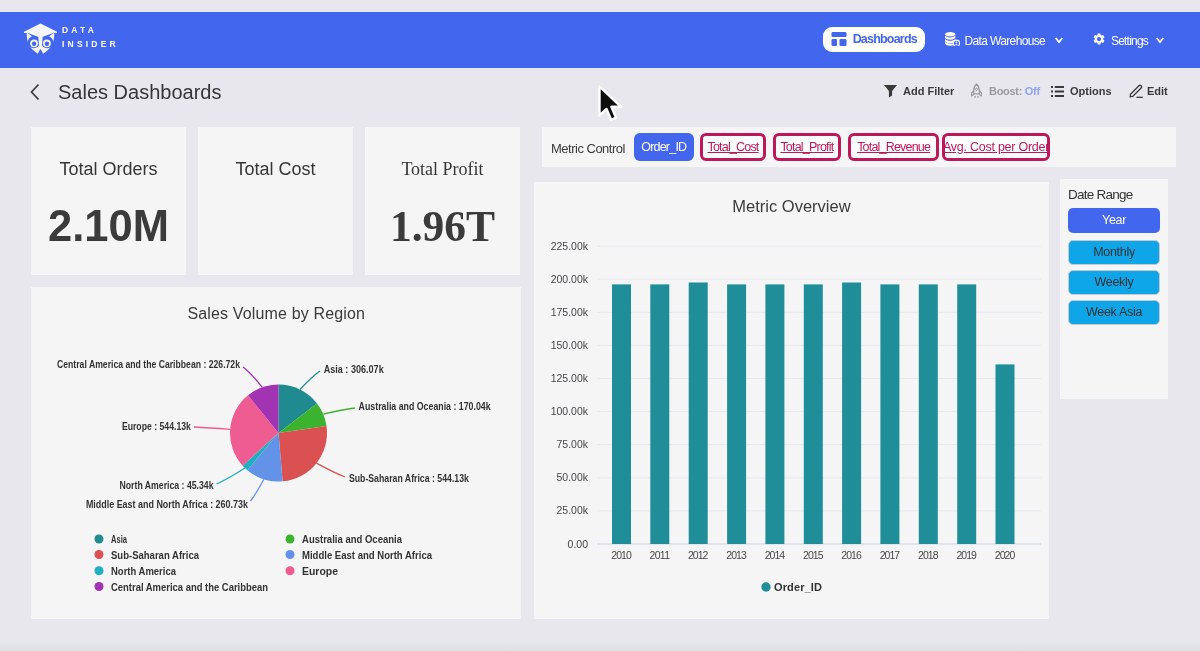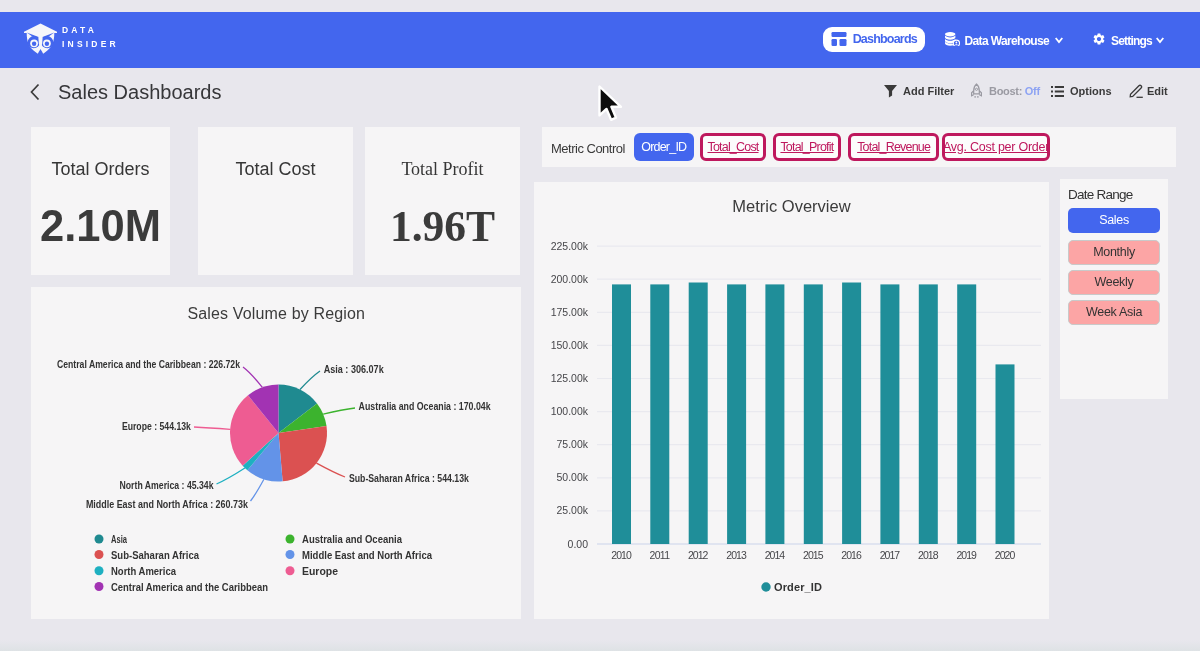--- a/index.html
+++ b/index.html
@@ -3,43 +3,43 @@
 <meta charset="utf-8">
 <style>
   * { margin:0; padding:0; box-sizing:border-box; }
   html,body { width:1200px; height:651px; overflow:hidden; }
   body { font-family:"Liberation Sans", sans-serif; background:#e8e7ed; position:relative; }
   .abs { position:absolute; }
   
   #header { position:absolute; left:0; top:12px; width:1200px; height:56px; background:#4366ee; }
   #logo-text { position:absolute; left:62px; top:12.4px; color:#fff; font-size:8.5px; font-weight:bold; letter-spacing:3.2px; line-height:13.7px; }
   #btn-dash { position:absolute; left:822.5px; top:15px; width:102.5px; height:24.7px; background:#fff; border-radius:9px; display:flex; align-items:center; justify-content:center; color:#4366ee; font-size:12.5px; font-weight:bold; letter-spacing:-0.8px; }
-  .navitem { position:absolute; color:#fff; font-size:12px; font-weight:bold; top:21.5px; white-space:nowrap; }
+  .navitem { position:absolute; color:#fff; font-size:12px; font-weight:normal; top:21.5px; white-space:nowrap; }
   
   #title { position:absolute; left:58px; top:81px; font-size:20px; color:#363639; }
   .toolitem { position:absolute; top:85px; font-size:11px; font-weight:bold; color:#3a3a3a; }
   
   .card { position:absolute; background:#f6f5f6; }
-  #kpi1 { left:31px; top:127px; width:139px; height:148px; }
+  #kpi1 { left:31px; top:127px; width:155px; height:148px; }
   #kpi2 { left:198px; top:127px; width:155px; height:148px; }
   #kpi3 { left:365px; top:127px; width:155px; height:148px;font-family:Liberation Serif, serif; }
   .kpi-label { position:absolute; width:100%; text-align:center; top:32.5px; font-size:18px; color:#363636; line-height:1; }
   .kpi-value { position:absolute; width:100%; text-align:center; top:78px; font-size:43.5px; font-weight:bold; color:#3b3b3b; line-height:1; }
   #piecard { left:31px; top:287px; width:490px; height:332px; }
   #metricbar { left:534px; top:127px; width:634px; height:40px;margin-left:8px; }
   #chartcard { left:534px; top:182px; width:515px; height:437px; }
   #datecard { left:1060px; top:179px; width:108px; height:220px; }
   
   .mbtn { position:absolute; top:5.6px; height:28px; display:flex; align-items:center; justify-content:center; border-radius:6px; font-size:12.5px; letter-spacing:-0.8px; white-space:nowrap; }
   .mbtn.on { background:#4366ee; color:#fff; }
   .mbtn.off { background:#fcfcfc; border:3px solid #be185d; color:#be185d;text-decoration:underline; }
   
   .dbtn { position:absolute; left:7.7px; width:92.7px; height:25.3px; border-radius:5px; font-size:12.5px; letter-spacing:-0.3px; display:flex; align-items:center; justify-content:center; }
   .dbtn.on { background:#4366ee; color:#fff; }
-  .dbtn.off { background:#fca5a5; border:1px solid #c9c9c9; color:#333; }
+  .dbtn.off { background:#0ea5e9; border:1px solid #c9c9c9; color:#333; }
   #bottomstrip { position:absolute; left:0; top:640px; width:1200px; height:11px; background:linear-gradient(#e8e7ed,#dee2e5); }
 </style>
 </head>
 <body>
 <div id="header">
   <svg class="abs" style="left:24px;top:11px" width="33" height="31" viewBox="0 0 33 31">
     <path fill="#f6f6fa" d="M16.5 0.4 L33 8.8 L33 10 L0 10 L0 8.8 Z"></path>
     <path fill="#f6f6fa" d="M2.7 9.3 L30.3 9.3 C30.3 18 28.9 24.3 20.2 30 L19.1 30.7 C17.9 28.4 17.2 27.5 16.5 26.1 C15.8 27.5 15.1 28.4 13.9 30.7 L12.8 30 C4.1 24.3 2.7 18 2.7 9.3 Z"></path>
     <path fill="#4366ee" d="M2.7 9.6 L15.2 14.2 L14.6 16.4 L10 14.7 Z"></path>
     <path fill="#4366ee" d="M30.3 9.6 L17.8 14.2 L18.4 16.4 L23 14.7 Z"></path>
@@ -220,21 +220,21 @@
       <text x="432.7" y="376.5" text-anchor="middle" font-size="10.5" fill="#46464a" textLength="20.5">2019</text>
       <rect x="461.5" y="182.4" width="19" height="179.6" fill="#1f8e99"></rect>
       <text x="471.0" y="376.5" text-anchor="middle" font-size="10.5" fill="#46464a" textLength="20.5">2020</text>
       <circle cx="232" cy="405" r="4.7" fill="#1f8e99"></circle>
       <text x="240" y="409" font-size="11" font-weight="bold" fill="#333" textLength="48">Order_ID</text>
     </svg>
 </div>
 
 <div class="card" id="datecard">
   <div style="position:absolute;left:8px;top:8px;font-size:13.5px;color:#333;letter-spacing:-0.75px">Date Range</div>
-  <div class="dbtn on" style="top:28.7px">Sales</div>
+  <div class="dbtn on" style="top:28.7px">Year</div>
   <div class="dbtn off" style="top:60.8px">Monthly</div>
   <div class="dbtn off" style="top:90.6px">Weekly</div>
   <div class="dbtn off" style="top:120.5px">Week Asia</div>
 </div>
 
 <div id="bottomstrip"></div>
 
 <svg class="abs" style="left:597.1px;top:84.9px" width="27" height="39" viewBox="0 0 27 39">
   <path transform="translate(2.5,1.5)" d="M0 0 L0 28.9 L7 22.4 L11.6 33.3 L16.5 31.2 L11.9 20.3 L21.5 20.3 Z" fill="#0d0d0d" stroke="#fff" stroke-width="2.4" stroke-linejoin="round"></path>
 </svg>

